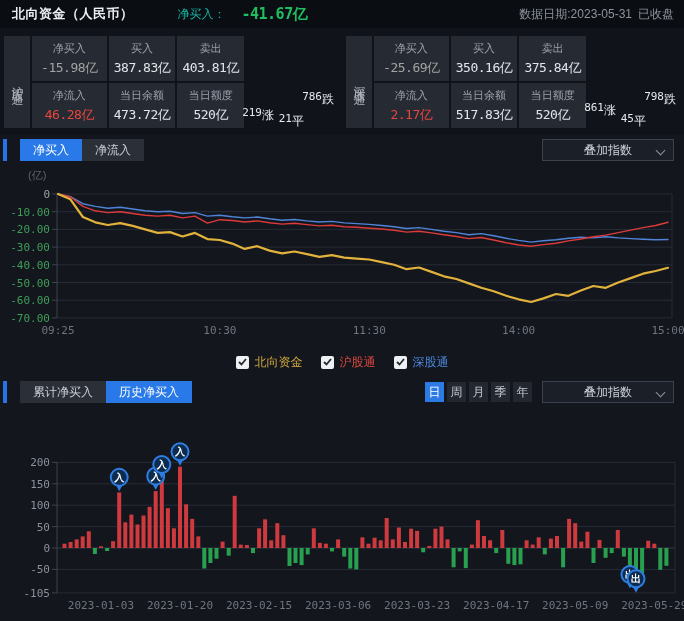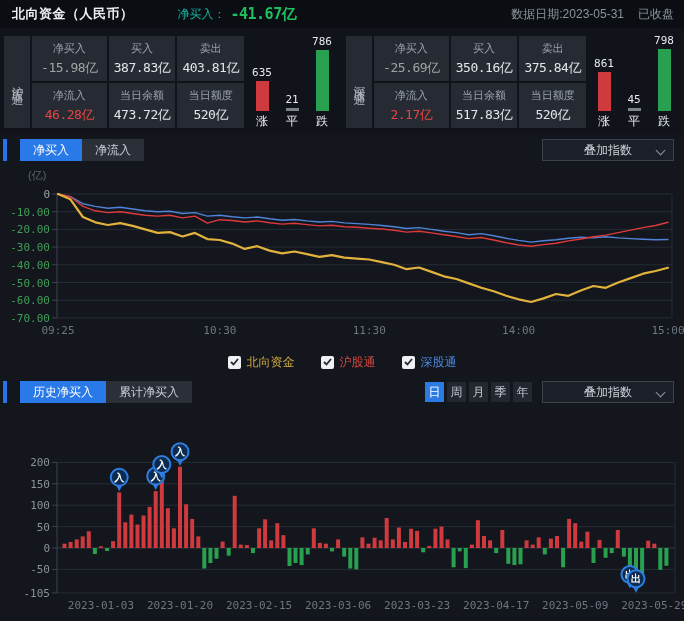--- a/index.html
+++ b/index.html
@@ -4,38 +4,38 @@
 <style>
   html,body{margin:0;padding:0;background:#13161d;}
   #app{position:relative;width:684px;height:621px;overflow:hidden;
        font-family:"Liberation Sans","DejaVu Sans",sans-serif;color:#dde1e7;font-size:12px;padding-left:24px;}
   
   .topbar{position:absolute;left:0;top:0;width:684px;height:28px;background:#0a0d12;
           display:flex;align-items:center;box-sizing:border-box;padding:0 10px 0 12px;}
   .tb-title{font-size:13px;font-weight:bold;color:#eceff4;letter-spacing:.5px;}
   .kv{display:flex;align-items:center;margin-left:44px;}
   .kv .lbl{color:#14b8a6;font-size:12px;}
-  .kv .val{font:bold 15px "DejaVu Sans Mono",monospace;margin-left:5px;letter-spacing:-.5px;}
+  .kv .val{font:bold 15px "DejaVu Sans Mono",monospace;margin-left:16px;letter-spacing:-.5px;}
   .val.green{color:#1fbf61;} .val.red{color:#e8453f;}
   .help{width:14px;height:14px;border-radius:50%;background:#878d97;color:#15181f;
         font:bold 10px/14px "Liberation Sans",sans-serif;text-align:center;margin-left:6px;cursor:pointer;}
-  .tb-right{margin-left:auto;display:flex;gap:14px;color:#8d939c;font-size:12px;}
+  .tb-right{margin-left:auto;display:flex;gap:6px;color:#8d939c;font-size:12px;}
   
   .stats{position:absolute;left:0;top:28px;width:684px;height:107px;background:#10131a;}
   .connect{position:absolute;top:8px;height:92px;display:flex;gap:2px;}
   #conn0{left:4px;width:334px;} #conn1{left:346px;width:334px;}
   .vname{width:26px;background:#262b33;color:#aeb4bd;display:flex;align-items:center;justify-content:center;
          writing-mode:vertical-rl;letter-spacing:4px;font-size:12px;}
   .cells{flex:1;display:grid;grid-template-columns:1.12fr 1fr 1fr;grid-template-rows:1fr 1fr;gap:2px;}
   .cell{background:#262b33;display:flex;flex-direction:column;align-items:center;justify-content:center;gap:3px;}
   .cl{color:#99a0ab;font-size:11px;}
   .cv{font:13px "DejaVu Sans Mono",monospace;color:#e2e6ec;letter-spacing:-.5px;}
   .cv.green{color:#a3a3a3;} .cv.red{color:#e8453f;}
   .breadth{width:92px;display:flex;justify-content:space-between;align-items:flex-end;padding:0 4px;box-sizing:border-box;}
-  .bcol{display:flex;flex-direction:column;align-items:center;justify-content:flex-end;width:24px;}
+  .bcol{display:flex;align-items:center;justify-content:flex-end;width:24px;}
   .bnum{font:11px "DejaVu Sans Mono",monospace;color:#e6eaef;margin-bottom:2px;}
   .bbar{width:13px;}
   .bbar.up{background:#ce3a3e;} .bbar.flat{background:#7e848d;} .bbar.down{background:#28a050;}
   .blab{color:#e6eaef;font-size:12px;margin-top:3px;height:14px;line-height:14px;}
   
   .sec-header{position:absolute;left:0;width:684px;height:30px;}
   #h1{top:135px;} #h2{top:377px;}
   .accent{position:absolute;left:3px;top:4px;width:4px;height:22px;background:#2674e8;}
   .tabs{position:absolute;left:20px;top:4px;display:flex;}
   .tab{height:22px;line-height:22px;padding:0 13px;background:#2a2f38;color:#ccd1d8;cursor:pointer;}
@@ -52,21 +52,21 @@
   .unit{position:absolute;left:28px;top:168px;color:#5c636d;font-size:11px;}
   #intraday-svg{position:absolute;left:0;top:163px;}
   #daily-svg{position:absolute;left:0;top:426px;}
   .axg{fill:#3f9f58;font:11px "DejaVu Sans Mono",monospace;}
   .ax0{fill:#9aa2ac;font:11px "DejaVu Sans Mono",monospace;}
   .axx{fill:#6f7680;font:11px "DejaVu Sans Mono",monospace;}
   .axg2{fill:#8b929c;font:11px "DejaVu Sans Mono",monospace;}
   .pin-t{fill:#ffffff;font:bold 10px "Liberation Sans",sans-serif;}
   
   .legend1{position:absolute;left:0;top:352px;width:684px;height:20px;display:flex;
-           align-items:center;justify-content:center;gap:26px;}
+           align-items:center;justify-content:center;gap:18px;}
   .lg-item{display:flex;align-items:center;gap:6px;cursor:pointer;}
   .cb{width:13px;height:13px;background:#eef0f3;border-radius:2px;display:flex;align-items:center;justify-content:center;}
   .legend2{position:absolute;left:0;top:407px;width:684px;height:18px;display:flex;
            align-items:center;justify-content:center;gap:5px;}
   .dash{width:14px;height:3px;}
   .lg2-label{color:#d9dde3;margin-left:6px;}
 </style>
 </head>
 <body>
 
@@ -108,21 +108,21 @@
             <span class="cl">当日余额</span>
             <span class="cv">473.72亿</span>
           </div>
         <div class="cell">
             <span class="cl">当日额度</span>
             <span class="cv">520亿</span>
           </div>
       </div>
       <div class="breadth">
         <div class="bcol">
-            <span class="bnum">635</span>
+            <span class="bnum">219</span>
             <div class="bbar up" style="height: 30px;"></div>
             <span class="blab">涨</span>
           </div>
         <div class="bcol">
             <span class="bnum">21</span>
             <div class="bbar flat" style="height: 3px;"></div>
             <span class="blab">平</span>
           </div>
         <div class="bcol">
             <span class="bnum">786</span>
@@ -252,22 +252,22 @@
             <polyline points="1,4 3.5,6.5 8,1" stroke="#252a31" stroke-width="1.8" fill="none"></polyline>
           </svg>
         </span>
       <span id="lg2" style="color: rgb(78, 139, 224);">深股通</span>
     </span>
   </div>
 
   <div class="sec-header" id="h2">
     <div class="accent"></div>
     <div class="tabs">
+      <span class="tab">累计净买入</span>
       <span class="tab active">历史净买入</span>
-      <span class="tab">累计净买入</span>
     </div>
     <div class="periods">
       <span class="pbtn active">日</span>
       <span class="pbtn">周</span>
       <span class="pbtn">月</span>
       <span class="pbtn">季</span>
       <span class="pbtn">年</span>
     </div>
     <div class="dropdown">
       <span>叠加指数</span>

